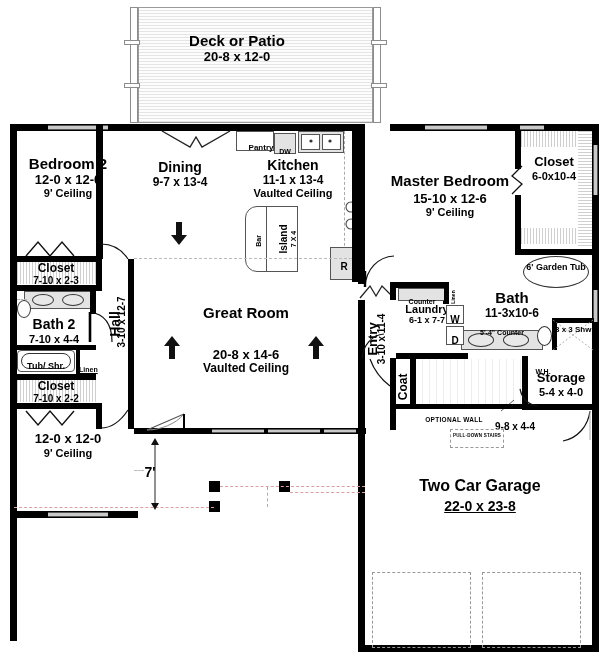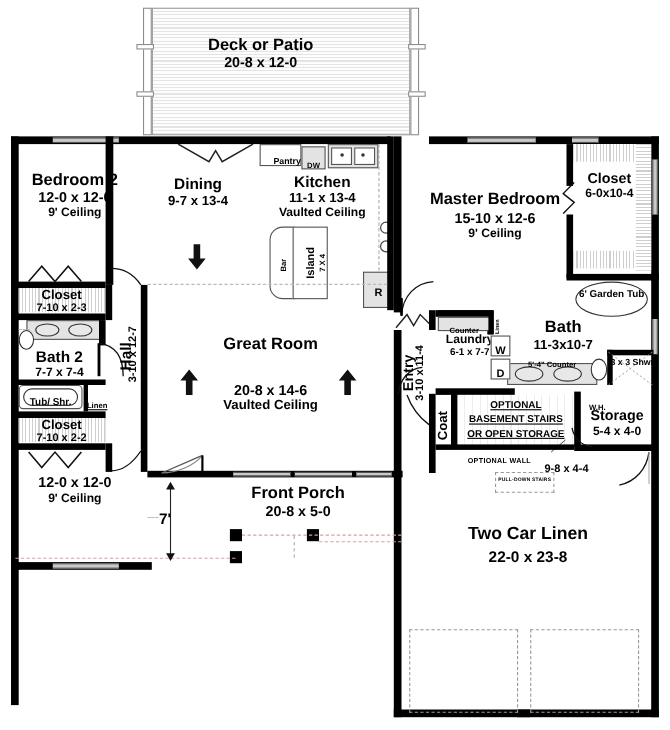--- a/index.html
+++ b/index.html
@@ -114,21 +114,21 @@
     <polyline points="2,16 14,2 26,16 38,2 50,16" fill="none" stroke="#111" stroke-width="1.4"></polyline>
   </svg>
 
   <div class="boxg" style="left:24px;top:291px;width:70px;height:18px;"></div>
   <div class="ovalg" style="left:32px;top:294px;width:22px;height:12px;"></div>
   <div class="ovalg" style="left:62px;top:294px;width:22px;height:12px;"></div>
   <div class="oval" style="left:17px;top:300px;width:14px;height:18px;"></div>
   <div class="hdash" style="left:17px;top:299px;width:10px;"></div>
   <div class="lbl med" style="left:14px;top:317px;width:80px;">
     <span class="n" style="font-size:14px;">Bath 2</span>
-    <span class="d" style="font-size:11px;">7-7 x 7-4</span>
+    <span class="d" style="font-size:11px;">7-10 x 4-4</span>
   </div>
   <div class="wall" style="left:90px;top:291px;width:6px;height:23px;"></div>
 
   <svg class="arrow" style="left:88px;top:312px;width:26px;height:32px;">
     <path d="M2,0 C16,2 24,12 24,30" fill="none" stroke="#111" stroke-width="1.2"></path>
     <line x1="2" y1="0" x2="2" y2="30" stroke="#000" stroke-width="2.6"></line>
   </svg>
 
   <div class="wall" style="left:10px;top:345px;width:86px;height:5px;"></div>
   <div class="box" style="left:17px;top:350px;width:58px;height:22px;border-radius:4px;"></div>
@@ -257,24 +257,20 @@
   <div class="win" style="left:212px;top:429px;width:52px;height:4px;"></div>
   <div class="win" style="left:268px;top:429px;width:52px;height:4px;"></div>
   <div class="win" style="left:324px;top:429px;width:32px;height:4px;"></div>
   <svg class="arrow" style="left:146px;top:412px;width:42px;height:20px;">
     <path d="M1,18 L38,2" fill="none" stroke="#555" stroke-width="1.2"></path>
     <path d="M1,18 C14,18 30,12 38,2" fill="none" stroke="#888" stroke-width="1"></path>
     <line x1="38" y1="2" x2="38" y2="18" stroke="#000" stroke-width="2"></line>
   </svg>
 
   <div class="wall" style="left:10px;top:511px;width:7px;height:130px;"></div>
-  <div class="lbl" style="left:206px;top:441px;width:130px;">
-    <span style="font-size:15px;font-weight:bold;display:block;">Front Porch</span>
-    <span style="font-size:13px;font-weight:bold;display:block;">20-8 x 5-0</span>
-  </div>
   <div class="col" style="left:209px;top:481px;width:11px;height:11px;"></div>
   <div class="col" style="left:279px;top:481px;width:11px;height:11px;"></div>
   <div class="col" style="left:209px;top:501px;width:11px;height:11px;"></div>
   <div class="hdash2" style="left:220px;top:486px;width:145px;"></div>
   <div class="hdash2" style="left:290px;top:492px;width:75px;"></div>
   <div class="hdash2" style="left:14px;top:507px;width:200px;"></div>
   <div class="vdash" style="left:267px;top:487px;height:20px;"></div>
 
   <svg class="arrow" style="left:146px;top:438px;width:18px;height:72px;">
     <line x1="9" y1="2" x2="9" y2="70" stroke="#222" stroke-width="1"></line>
@@ -317,21 +313,21 @@
     <span style="font-size:9px;font-weight:bold;line-height:1.3;display:block;">6' Garden Tub</span>
   </div>
 
   <div class="wall" style="left:443px;top:282px;width:6px;height:22px;"></div>
   <div class="wall" style="left:398px;top:282px;width:46px;height:6px;"></div>
   <svg class="arrow" style="left:360px;top:284px;width:36px;height:18px;">
     <polyline points="34,14 22,2 16,12 10,2 0,14" fill="none" stroke="#222" stroke-width="1.3"></polyline>
   </svg>
   <div class="lbl" style="left:462px;top:290px;width:100px;">
     <span style="font-size:15px;font-weight:bold;display:block;">Bath</span>
-    <span style="font-size:12px;font-weight:bold;display:block;">11-3x10-7</span>
+    <span style="font-size:12px;font-weight:bold;display:block;">11-3x10-6</span>
   </div>
   <div class="boxg" style="left:461px;top:330px;width:82px;height:20px;"></div>
   <div class="ovalg" style="left:468px;top:333px;width:26px;height:14px;"></div>
   <div class="ovalg" style="left:503px;top:333px;width:26px;height:14px;"></div>
   <div class="lbl" style="left:459px;top:321px;width:86px;">
     <span class="xs">5'-4" Counter</span>
   </div>
   <div class="oval" style="left:537px;top:326px;width:15px;height:20px;"></div>
 
   <div class="wall" style="left:552px;top:318px;width:5px;height:32px;"></div>
@@ -394,25 +390,20 @@
   <div class="lbl" style="left:389px;top:378px;width:44px;">
     <span class="rot90" style="display:inline-block;">
       <span style="font-size:8px;font-weight:bold;">2-1 x 4-0</span>
     </span>
   </div>
   <svg class="arrow" style="left:366px;top:358px;width:26px;height:30px;">
     <path d="M24,28 C16,22 8,12 4,1" fill="none" stroke="#111" stroke-width="1.2"></path>
   </svg>
 
   <div class="optfill" style="left:416px;top:359px;width:106px;height:47px;"></div>
-  <div class="lbl" style="left:416px;top:362px;width:106px;">
-    <span class="underline" style="font-size:9px;font-weight:bold;display:block;line-height:1.45;">OPTIONAL</span>
-    <span class="underline" style="font-size:9px;font-weight:bold;display:block;line-height:1.45;">BASEMENT STAIRS</span>
-    <span class="underline" style="font-size:9px;font-weight:bold;display:block;line-height:1.45;">OR OPEN STORAGE</span>
-  </div>
   <div class="lbl" style="left:398px;top:408px;width:112px;">
     <span style="font-size:6.5px;font-weight:bold;letter-spacing:.3px;">OPTIONAL WALL</span>
   </div>
   <svg class="arrow" style="left:500px;top:399px;width:18px;height:14px;">
     <path d="M1,12 L14,1" stroke="#333" stroke-width="0.8" fill="none"></path>
   </svg>
   <div class="wall" style="left:396px;top:404px;width:126px;height:5px;"></div>
 
   <div class="wall" style="left:522px;top:356px;width:6px;height:50px;"></div>
   <div class="wall" style="left:522px;top:404px;width:76px;height:6px;"></div>
@@ -429,22 +420,22 @@
 
   <div class="lbl" style="left:470px;top:416px;width:90px;">
     <span style="font-size:10px;font-weight:bold;">9-8 x 4-4</span>
   </div>
 
   <div class="dashbox" style="left:450px;top:429px;width:54px;height:19px;"></div>
   <div class="lbl" style="left:450px;top:433px;width:54px;">
     <span class="xxs" style="line-height:1.3;display:block;">PULL-DOWN STAIRS</span>
   </div>
   <div class="lbl" style="left:408px;top:477px;width:144px;">
-    <span style="font-size:16px;font-weight:bold;display:block;">Two Car Linen</span>
-    <span style="font-size:14px;font-weight:bold;display:block;margin-top:4px;">22-0 x 23-8</span>
+    <span style="font-size:16px;font-weight:bold;display:block;">Two Car Garage</span>
+    <span style="font-size:14px;font-weight:bold;display:block;margin-top:4px;text-decoration:underline;">22-0 x 23-8</span>
   </div>
   <div class="dashbox" style="left:372px;top:572px;width:99px;height:76px;"></div>
   <div class="dashbox" style="left:482px;top:572px;width:99px;height:76px;"></div>
 
   <svg class="arrow" style="left:562px;top:410px;width:30px;height:34px;">
     <path d="M28,1 C26,16 16,28 1,31" fill="none" stroke="#111" stroke-width="1.2"></path>
     <line x1="28" y1="1" x2="28" y2="30" stroke="#aaa" stroke-width="1"></line>
   </svg>
 
   <div class="wall" style="left:358px;top:428px;width:8px;height:6px;"></div>

